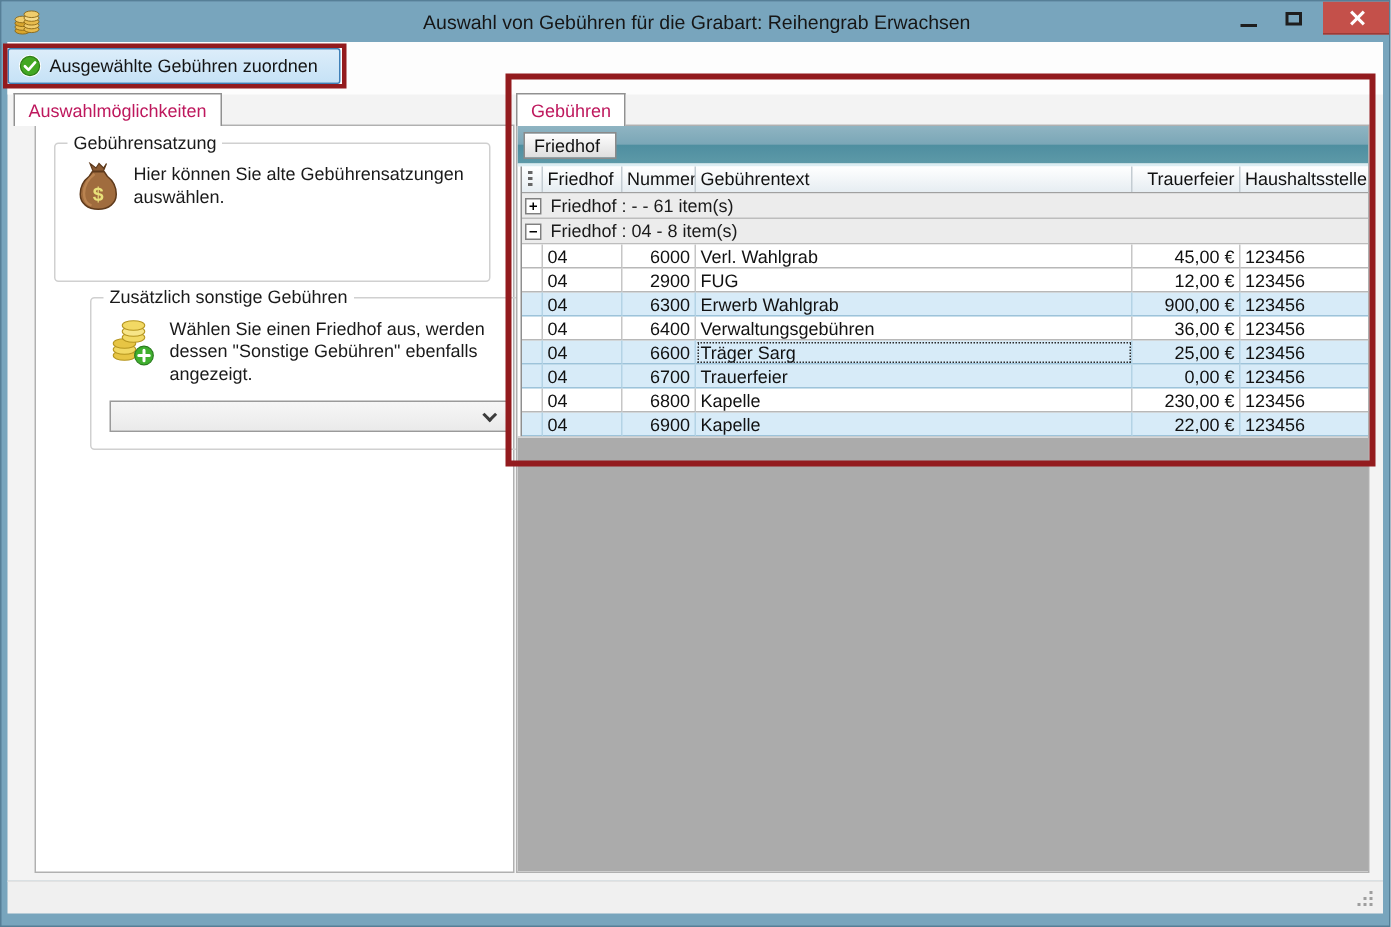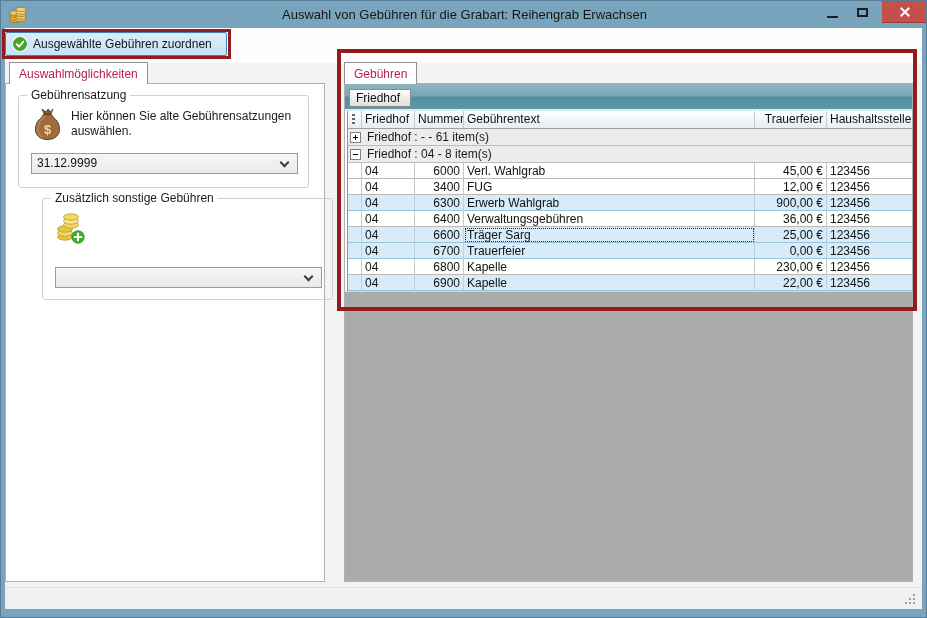--- a/index.html
+++ b/index.html
@@ -32,21 +32,21 @@
     background:linear-gradient(180deg,#dcedfa 0%,#c6e2f6 100%);
     border:1px solid #3f80b8;border-radius:2px;font-size:12px;color:#141414;cursor:default;}
   .assign-btn svg{flex:none;}
 
   
   .tab{position:absolute;top:61px;height:22px;padding:4px 9px 0 9px;background:#fff;
        border:1px solid #919191;border-bottom:none;font-size:12px;color:#be185d;z-index:3;}
   .tab-left{left:8px;}
   .tab-right{left:343px;}
   .panel{position:absolute;top:82px;background:#fff;border:1px solid #b0b0b0;z-index:2;}
-  .panel-left{left:4px;width:320px;height:499px;}
+  .panel-left{left:22px;width:320px;height:499px;}
   .panel-right{left:343px;width:569px;height:499px;display:flex;flex-direction:column;overflow:hidden;}
 
   
   .groupbox{position:absolute;border:1px solid #d0d0d0;border-radius:3px;}
   .gb1{left:12px;top:11px;width:291px;height:93px;}
   .gb2{left:12px;top:114px;width:291px;height:102px;margin-left:24px;}
   .gb-label{position:absolute;top:-8px;left:8px;background:#fff;padding:0 4px;font-size:12px;color:#1a1a1a;}
   .gb-icon{position:absolute;left:13px;top:12px;width:30px;height:34px;}
   .gb-desc{position:absolute;left:52px;top:13px;width:237px;font-size:12px;line-height:15px;color:#1a1a1a;}
   .combo{position:absolute;left:12px;height:21px;width:267px;background:linear-gradient(180deg,#f6f6f6,#eaeaea);
@@ -143,40 +143,37 @@
 
     <div class="groupbox gb1">
       <div class="gb-label">Gebührensatzung</div>
       <svg class="gb-icon" viewBox="0 0 30 34">
         <path d="M12 6 L10 1 L14 4 L16 1 L19 4 L21 1 L19 6 Z" fill="#8a5a33" stroke="#5e3a1c" stroke-width="0.8"></path>
         <path d="M11.5 6.5 h8 l2 3 c4 3 6 7 6 12 c0 6 -5 10 -12 10 c-7 0 -12 -4 -12 -10 c0 -5 2 -9 6 -12 Z" fill="#a06c3e" stroke="#5e3a1c" stroke-width="1"></path>
         <path d="M13 8 c-4 3 -7 7 -7 13 c0 4 2 7 5 8" fill="none" stroke="#c08a55" stroke-width="1.6" opacity="0.8"></path>
         <text x="15.5" y="26" font-family="Liberation Sans, sans-serif" font-size="13" font-weight="bold" fill="#e9e27a" text-anchor="middle">$</text>
       </svg>
       <div class="gb-desc">Hier können Sie alte Gebührensatzungen auswählen.</div>
-      <div class="combo combo1">
-        <span>31.12.9999</span>
-        <span class="chev"></span>
-      </div>
     </div>
 
     <div class="groupbox gb2">
       <div class="gb-label">Zusätzlich sonstige Gebühren</div>
       <svg class="gb-icon" viewBox="0 0 30 34">
         <g stroke="#b5951f" stroke-width="0.7">
           <ellipse cx="9" cy="26" rx="7.5" ry="3.2" fill="#e7c544"></ellipse>
           <ellipse cx="9" cy="22" rx="7.5" ry="3.2" fill="#f2d964"></ellipse>
           <ellipse cx="9" cy="18" rx="7.5" ry="3.2" fill="#e7c544"></ellipse>
           <ellipse cx="15" cy="14" rx="7.5" ry="3.2" fill="#f2d964"></ellipse>
           <ellipse cx="15" cy="10" rx="7.5" ry="3.2" fill="#f7e588"></ellipse>
           <ellipse cx="15" cy="6" rx="7.5" ry="3.2" fill="#f2d964"></ellipse>
         </g>
         <circle cx="22" cy="26" r="6.2" fill="#3faf2e" stroke="#2b7d1f" stroke-width="0.8"></circle>
         <path d="M22 22.5 v7 M18.5 26 h7" stroke="#fff" stroke-width="2" stroke-linecap="round"></path>
       </svg>
+      <div class="gb-desc">Wählen Sie einen Friedhof aus, werden dessen "Sonstige Gebühren" ebenfalls angezeigt.</div>
       <div class="combo combo2">
         <span></span>
         <span class="chev"></span>
       </div>
     </div>
 
   </div>
 
   <div class="tab tab-right">Gebühren</div>
   <div class="panel panel-right">
@@ -212,21 +209,21 @@
             <div class="cell c0"></div>
             <div class="cell c1">04</div>
             <div class="cell c2">6000</div>
             <div class="cell c3">Verl. Wahlgrab</div>
             <div class="cell c4">45,00 €</div>
             <div class="cell c5">123456</div>
           </div>
           <div class="drow">
             <div class="cell c0"></div>
             <div class="cell c1">04</div>
-            <div class="cell c2">3400</div>
+            <div class="cell c2">2900</div>
             <div class="cell c3">FUG</div>
             <div class="cell c4">12,00 €</div>
             <div class="cell c5">123456</div>
           </div>
           <div class="drow sel">
             <div class="cell c0"></div>
             <div class="cell c1">04</div>
             <div class="cell c2">6300</div>
             <div class="cell c3">Erwerb Wahlgrab</div>
             <div class="cell c4">900,00 €</div>

